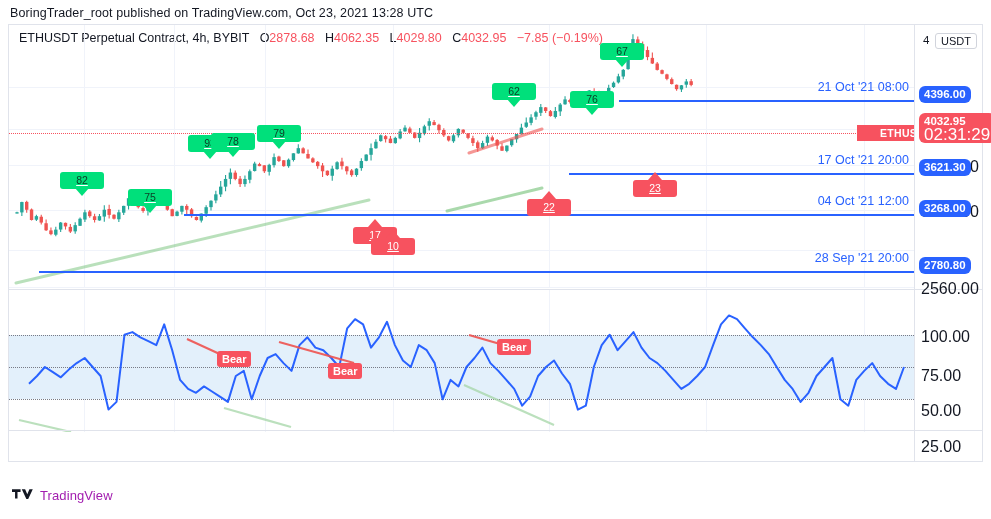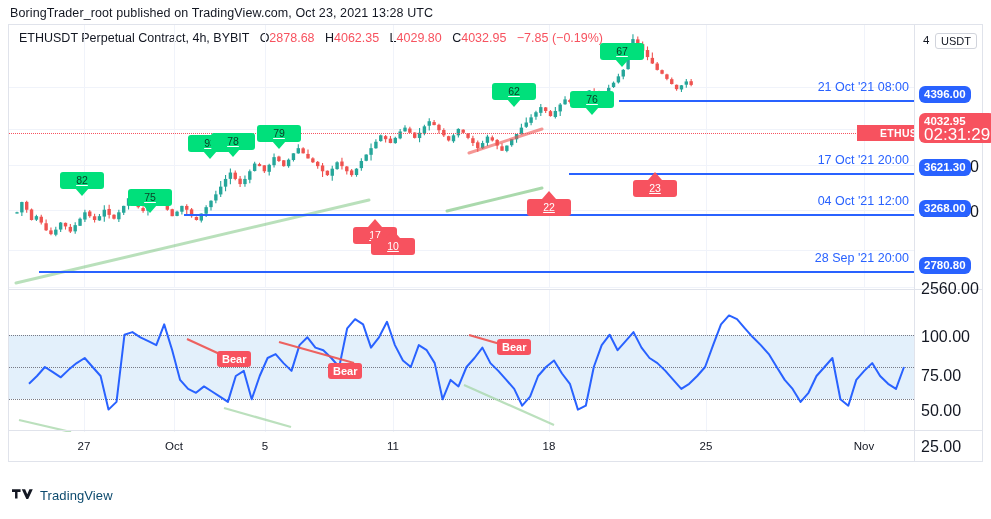--- a/index.html
+++ b/index.html
@@ -125,21 +125,21 @@
   }
   .rsi-lbl.bear{background:#f7525f;}
   .rsi-band{position:absolute;background:#e3f0fb;}
   .rsi-dot{position:absolute;height:0;border-top:1px dotted #787b86;width:905px;left:0;}
 
   
   .footer{
     position:absolute;left:12px;top:488px;
     display:flex;align-items:center;gap:6px;
   }
-  .footer .tv-name{font-size:13px;color:#0c4a6e;letter-spacing:.1px;}
+  .footer .tv-name{font-size:13px;color:#a21caf;letter-spacing:.1px;}
   svg{display:block;}
 </style>
 </head>
 <body>
 
 <div id="root">
 
   <div class="publisher">BoringTrader_root published on TradingView.com, Oct 23, 2021 13:28 UTC</div>
 
   <div class="frame">
@@ -545,29 +545,20 @@
         <div class="axis-tag blue" style="top: 134px;">3621.30</div>
         <div class="axis-tag blue" style="top: 175px;">3268.00</div>
         <div class="axis-tag blue" style="top: 232px;">2780.80</div>
         <div class="axis-tag red" style="top: 88px;"><span>4032.95</span><span class="t2">02:31:29</span></div>
         <div class="axis-lbl" style="top: 303px;">100.00</div>
         <div class="axis-lbl" style="top: 342px;">75.00</div>
         <div class="axis-lbl" style="top: 377px;">50.00</div>
         <div class="axis-lbl" style="top: 413px;">25.00</div>
       </div>
 
-    <div class="timeaxis" id="time-axis">
-        <div class="time-lbl" style="left: 75px;">27</div>
-        <div class="time-lbl" style="left: 165px;">Oct</div>
-        <div class="time-lbl" style="left: 256px;">5</div>
-        <div class="time-lbl" style="left: 384px;">11</div>
-        <div class="time-lbl" style="left: 540px;">18</div>
-        <div class="time-lbl" style="left: 697px;">25</div>
-        <div class="time-lbl" style="left: 855px;">Nov</div>
-      </div>
   </div>
 
   <div class="footer">
     <svg width="22" height="14" viewBox="0 0 36 22">
       <path d="M0 0 L14 0 L14 4.5 L9 4.5 L9 15 L5 15 L5 4.5 L0 4.5 Z" fill="#131722"></path>
       <path d="M16 0 L21.5 0 L25 8 L28.5 0 L34 0 L26.5 16 L23.5 16 Z" fill="#131722"></path>
     </svg>
     <span class="tv-name">TradingView</span>
   </div>
 </div>

